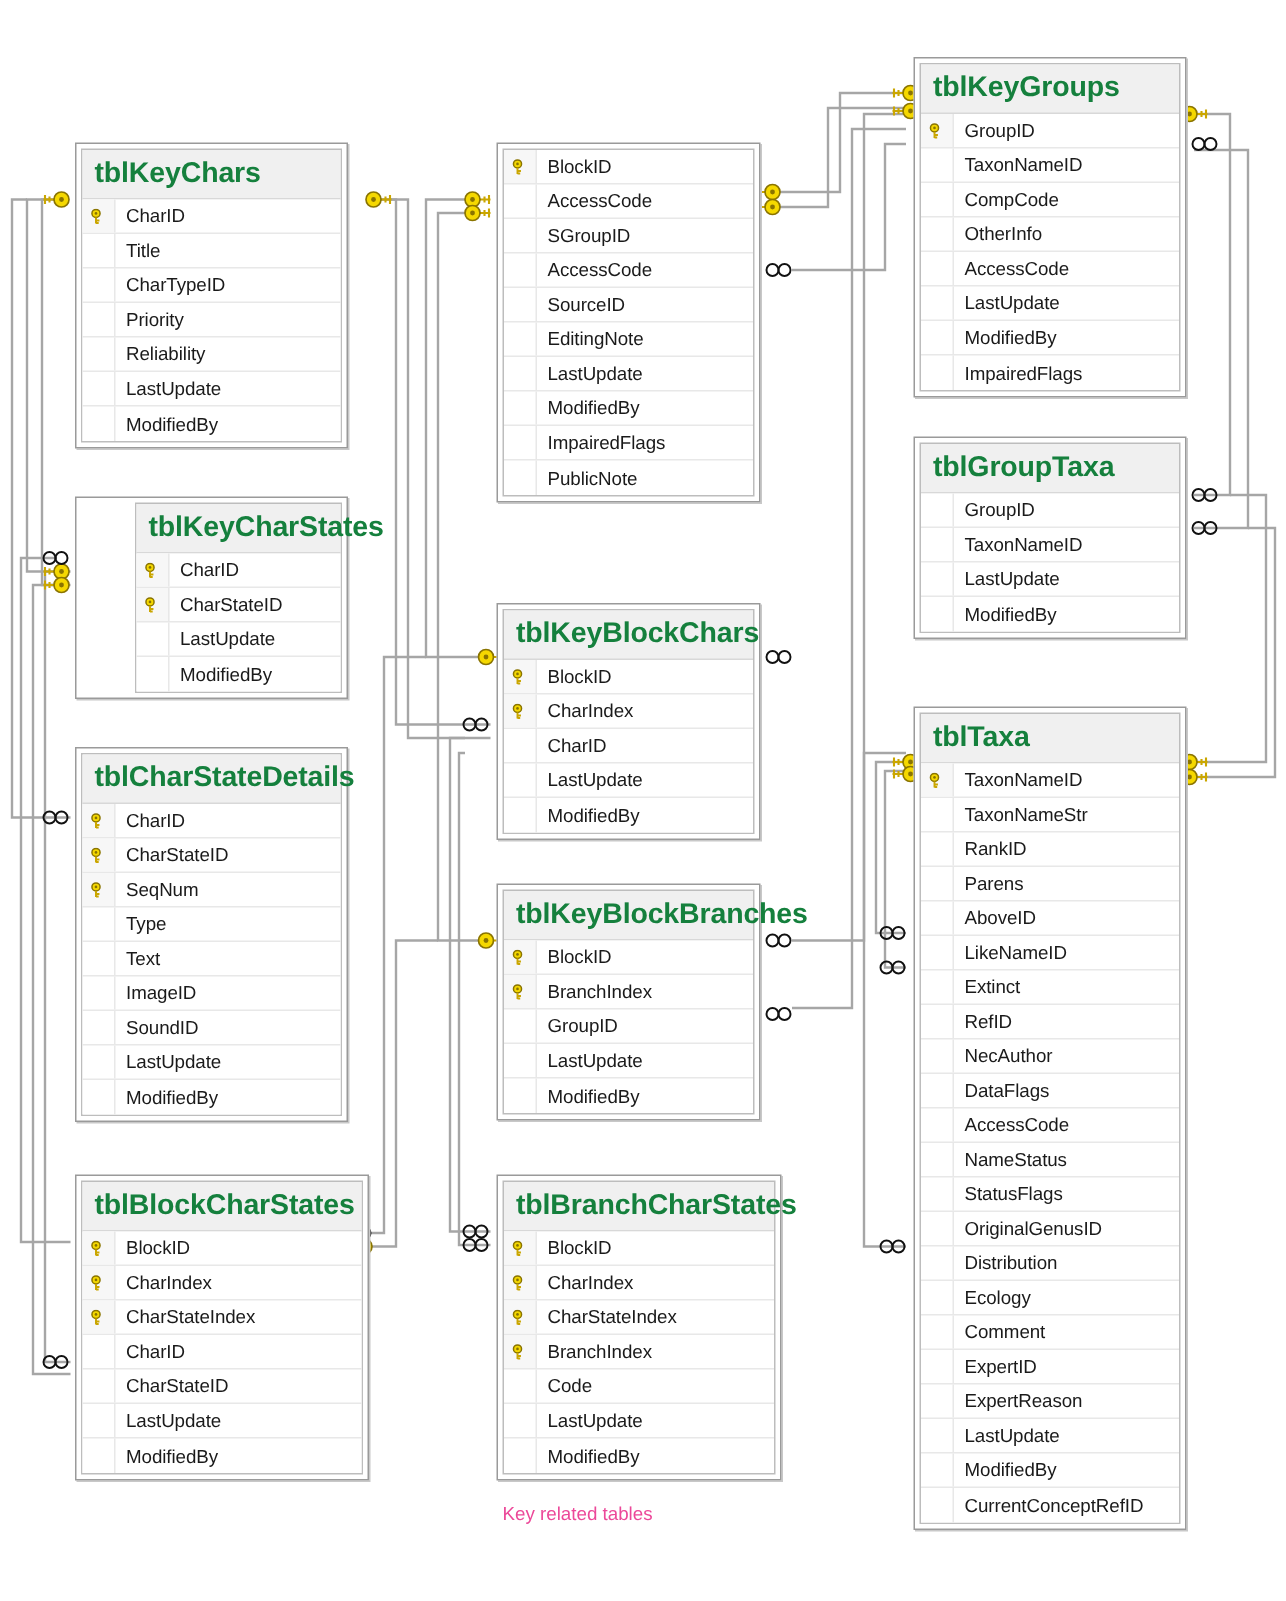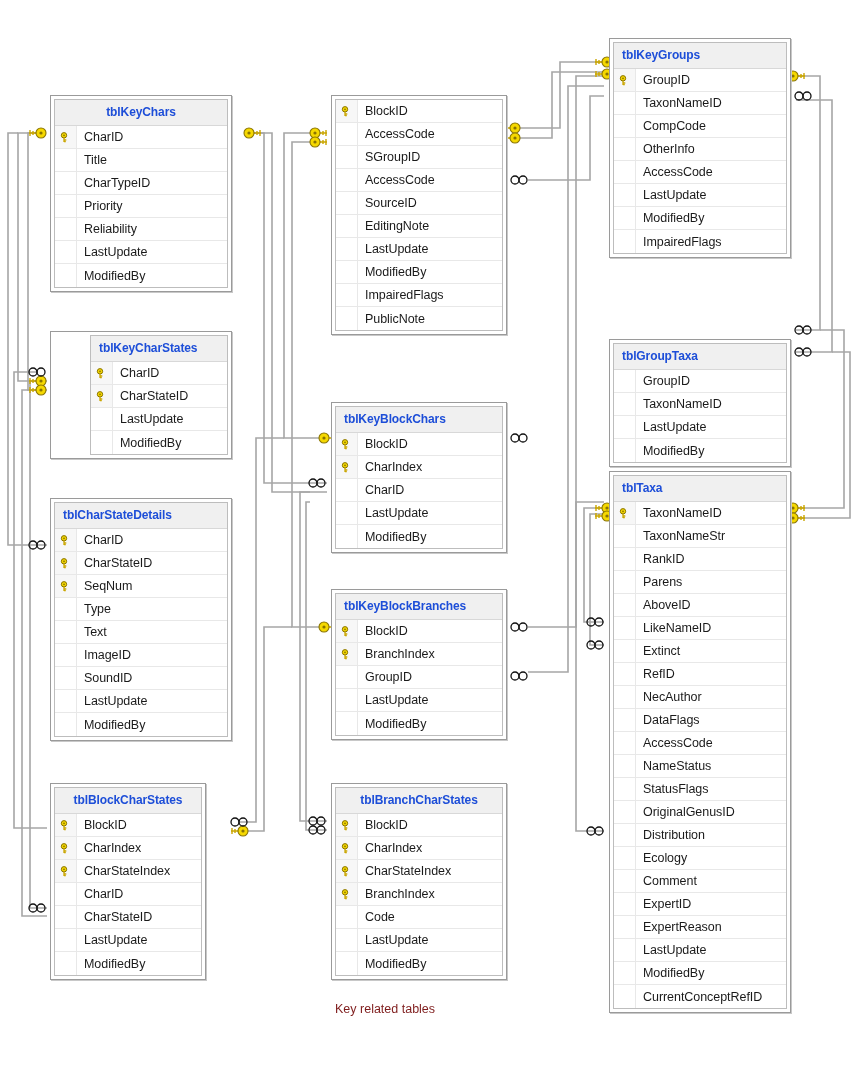--- a/index.html
+++ b/index.html
@@ -38,24 +38,24 @@
     padding: 3px;
   }
   .table-inner {
     border: 1px solid #bdbdbd;
     background: #ffffff;
     box-sizing: border-box;
   }
   .table-title {
     background: #f0f0f0;
     font-weight: bold;
-    font-size: 12px;
+    font-size: 19px;
     line-height: 1;
     padding: 6px 8px 7px 8px;
-    color: #1d4ed8;
+    color: #15803d;
     border-bottom: 1px solid #d8d8d8;
     white-space: nowrap;
     letter-spacing: -0.1px;
   }
   .field-list {
     background: #ffffff;
   }
   .field-row {
     position: relative;
     height: 23px;
@@ -83,21 +83,21 @@
     white-space: nowrap;
     letter-spacing: -0.05px;
   }
   
   .key-glyph { display: block; }
   
   .caption {
     position: absolute;
     z-index: 6;
     font-size: 12.5px;
-    color: #7f1d1d;
+    color: #ec4899;
     white-space: nowrap;
   }
 </style>
 </head>
 <body>
 
 <div id="canvas">
 
   <svg id="wires" viewBox="0 0 857 1067" width="857" height="1067" xmlns="http://www.w3.org/2000/svg">
     <defs>
@@ -317,21 +317,21 @@
         </g>
         <g transform="translate(596,831)">
           <circle cx="-5" cy="0" r="4"></circle>
             <circle cx="3" cy="0" r="4"></circle>
         </g>
       </g>
     </g>
   </svg>
 
   <div id="tables-host">
-      <div class="table-box" style="left: 50px; top: 95px; width: 182px; text-align: center;">
+      <div class="table-box" style="left: 50px; top: 95px; width: 182px;">
         <div class="table-inner">
           <div class="table-title">tblKeyChars</div>
           <div class="field-list">
             <div class="field-row pk">
               <div class="field-gutter">
                 <svg class="key-glyph" width="11" height="11" viewBox="0 0 11 11" xmlns="http://www.w3.org/2000/svg">
                   <circle cx="4" cy="3.3" r="2.7" fill="#f5d800" stroke="#8a7400" stroke-width="1"></circle>
                   <circle cx="4" cy="3.3" r="0.9" fill="#8a7400"></circle>
                   <path d="M4 6 L4 10 M4 8 L6.3 8 M4 9.6 L5.8 9.6" stroke="#caa600" stroke-width="1.3" fill="none"></path>
                 </svg>
@@ -454,21 +454,21 @@
               <div class="field-gutter"></div>
               <div class="field-name">LastUpdate</div>
             </div>
             <div class="field-row">
               <div class="field-gutter"></div>
               <div class="field-name">ModifiedBy</div>
             </div>
           </div>
         </div>
       </div>
-      <div class="table-box" style="left: 50px; top: 783px; width: 156px; text-align: center;">
+      <div class="table-box" style="left: 50px; top: 783px; width: 196px; text-align: center;">
         <div class="table-inner">
           <div class="table-title">tblBlockCharStates</div>
           <div class="field-list">
             <div class="field-row pk">
               <div class="field-gutter">
                 <svg class="key-glyph" width="11" height="11" viewBox="0 0 11 11" xmlns="http://www.w3.org/2000/svg">
                   <circle cx="4" cy="3.3" r="2.7" fill="#f5d800" stroke="#8a7400" stroke-width="1"></circle>
                   <circle cx="4" cy="3.3" r="0.9" fill="#8a7400"></circle>
                   <path d="M4 6 L4 10 M4 8 L6.3 8 M4 9.6 L5.8 9.6" stroke="#caa600" stroke-width="1.3" fill="none"></path>
                 </svg>
@@ -637,21 +637,21 @@
               <div class="field-gutter"></div>
               <div class="field-name">LastUpdate</div>
             </div>
             <div class="field-row">
               <div class="field-gutter"></div>
               <div class="field-name">ModifiedBy</div>
             </div>
           </div>
         </div>
       </div>
-      <div class="table-box" style="left: 331px; top: 783px; width: 176px; text-align: center;">
+      <div class="table-box" style="left: 331px; top: 783px; width: 190px; text-align: center;">
         <div class="table-inner">
           <div class="table-title">tblBranchCharStates</div>
           <div class="field-list">
             <div class="field-row pk">
               <div class="field-gutter">
                 <svg class="key-glyph" width="11" height="11" viewBox="0 0 11 11" xmlns="http://www.w3.org/2000/svg">
                   <circle cx="4" cy="3.3" r="2.7" fill="#f5d800" stroke="#8a7400" stroke-width="1"></circle>
                   <circle cx="4" cy="3.3" r="0.9" fill="#8a7400"></circle>
                   <path d="M4 6 L4 10 M4 8 L6.3 8 M4 9.6 L5.8 9.6" stroke="#caa600" stroke-width="1.3" fill="none"></path>
                 </svg>
@@ -741,21 +741,21 @@
               <div class="field-gutter"></div>
               <div class="field-name">ModifiedBy</div>
             </div>
             <div class="field-row">
               <div class="field-gutter"></div>
               <div class="field-name">ImpairedFlags</div>
             </div>
           </div>
         </div>
       </div>
-      <div class="table-box" style="left: 609px; top: 291px; width: 182px; margin-top: 48px;">
+      <div class="table-box" style="left: 609px; top: 291px; width: 182px;">
         <div class="table-inner">
           <div class="table-title">tblGroupTaxa</div>
           <div class="field-list">
             <div class="field-row">
               <div class="field-gutter"></div>
               <div class="field-name">GroupID</div>
             </div>
             <div class="field-row">
               <div class="field-gutter"></div>
               <div class="field-name">TaxonNameID</div>

